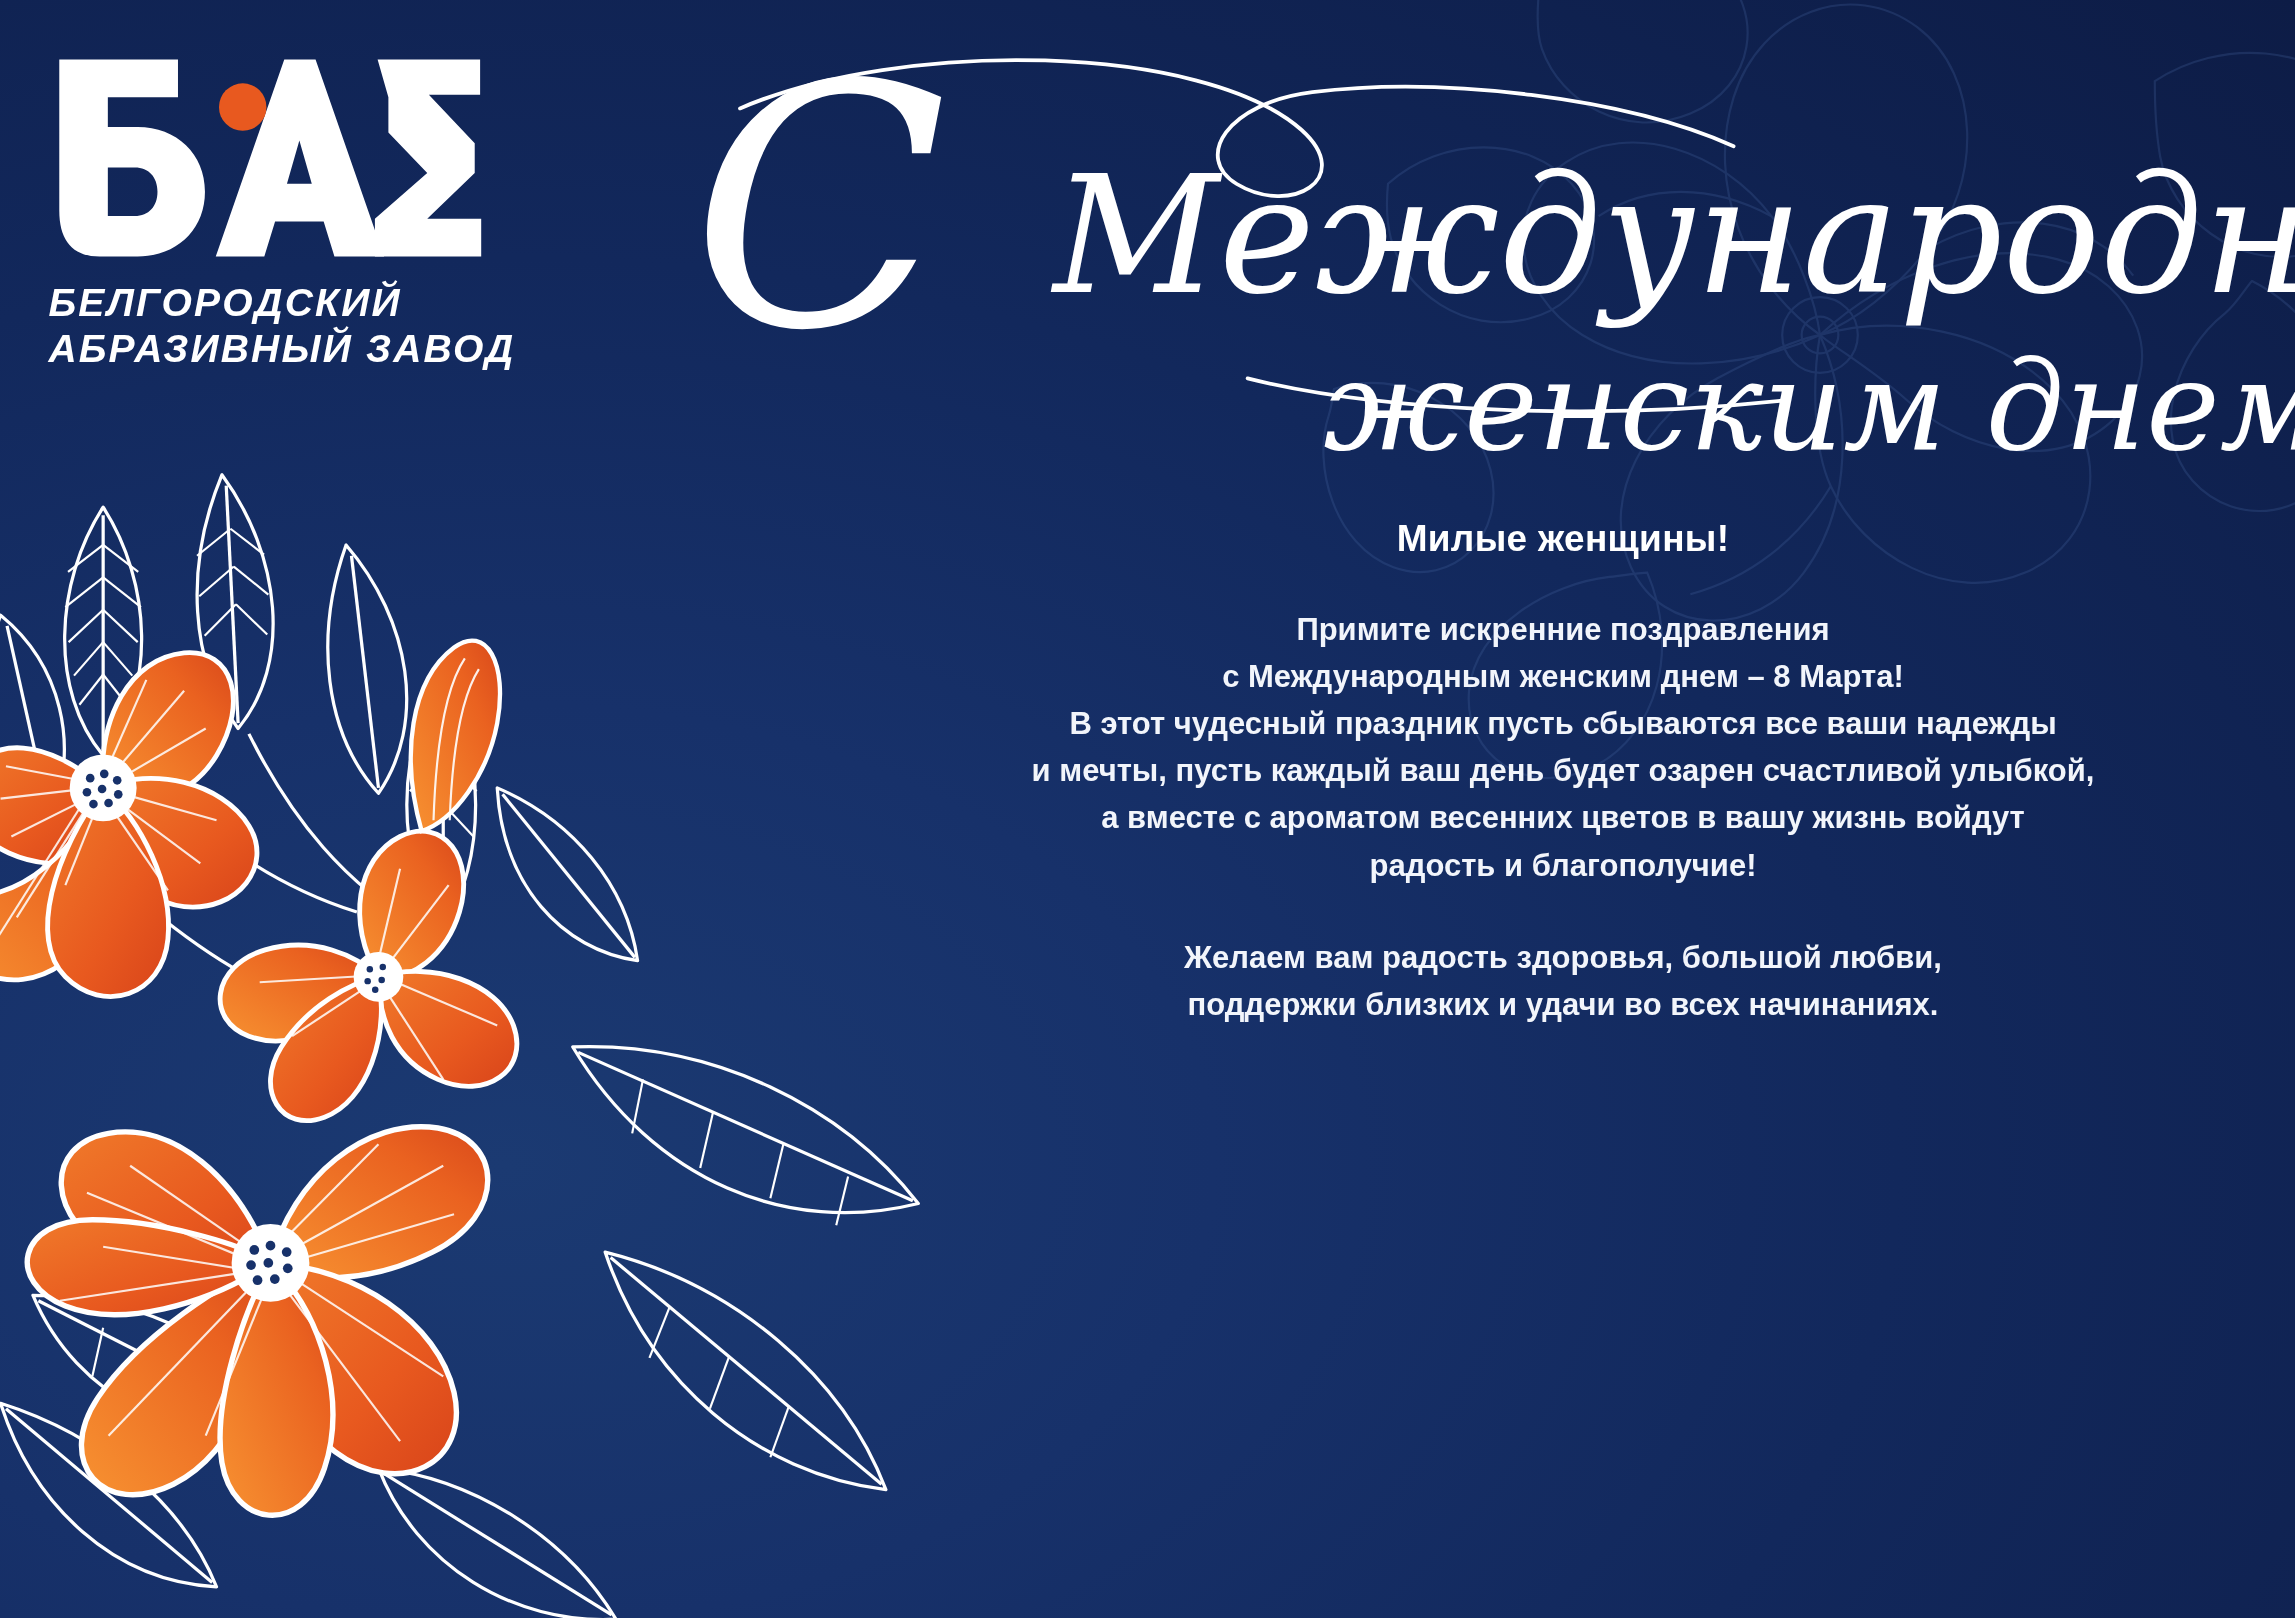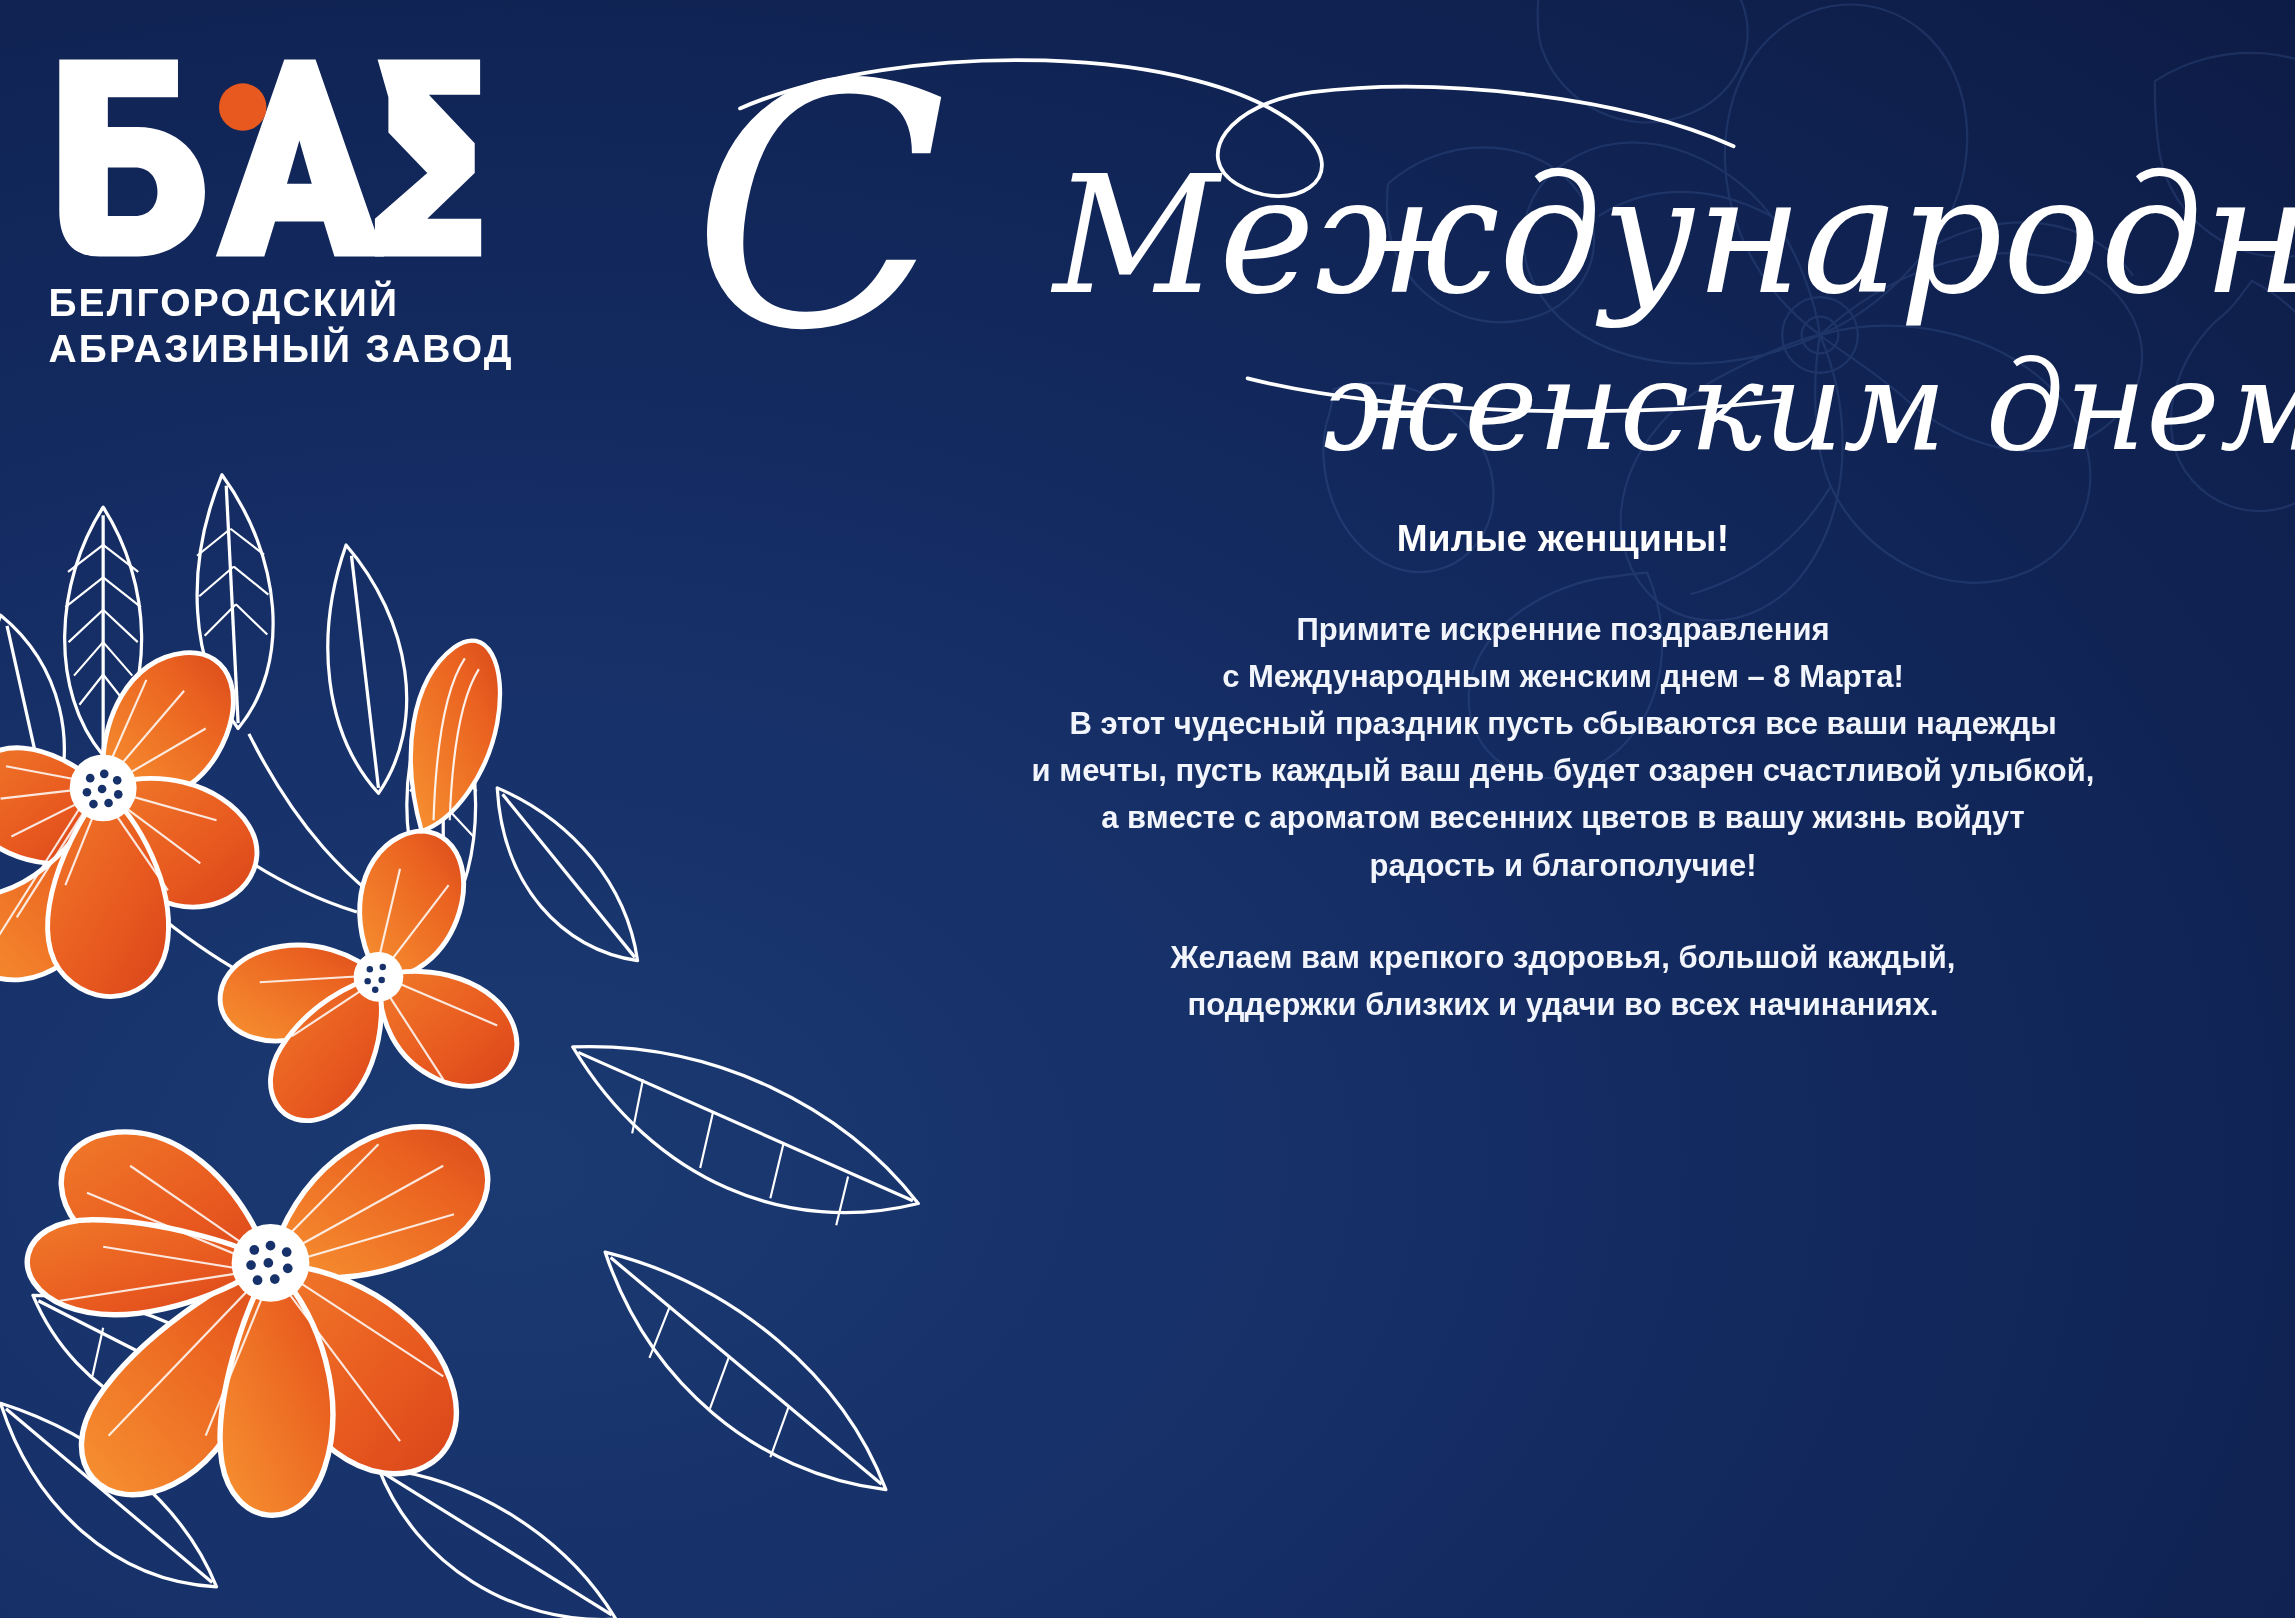--- a/index.html
+++ b/index.html
@@ -27,20 +27,21 @@
     opacity: 0.28;
     pointer-events: none;
   }
 
   
   .logo-block {
     position: absolute;
     left: 43px;
     top: 38px;
     width: 540px;
+    font-style: italic;
   }
   .logo-mark { width: 448px; height: 232px; display: block; }
   .logo-text {
     margin-top: 9.7px;
     margin-left: 5.4px;
     font-size: 39px;
     font-weight: 700;
     letter-spacing: 2.2px;
     line-height: 1.18;
     color: #ffffff;
@@ -165,21 +166,21 @@
   </div>
 
   <div class="message">
     <div class="salutation">Милые женщины!</div>
     <div class="para">Примите искренние поздравления
 с Международным женским днем – 8 Марта!
 В этот чудесный праздник пусть сбываются все ваши надежды
 и мечты, пусть каждый ваш день будет озарен  счастливой улыбкой,
 а вместе с ароматом весенних цветов в вашу жизнь войдут
 радость и благополучие!</div>
-    <div class="para">Желаем вам крепкого здоровья, большой каждый,
+    <div class="para">Желаем вам радость здоровья, большой любви,
 поддержки близких и удачи во всех начинаниях.</div>
   </div>
 
   <div class="floral">
     <svg viewBox="0 0 2200 2260" xmlns="http://www.w3.org/2000/svg">
       <defs>
         <linearGradient id="petalA" x1="0" y1="0" x2="1" y2="1">
           <stop offset="0%" stop-color="#F07A2A"></stop>
           <stop offset="60%" stop-color="#E8591F"></stop>
           <stop offset="100%" stop-color="#D8441A"></stop>

